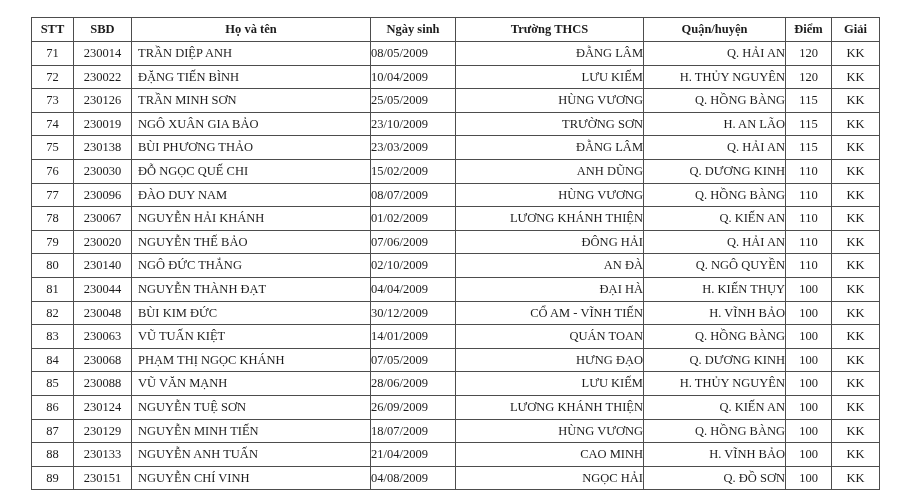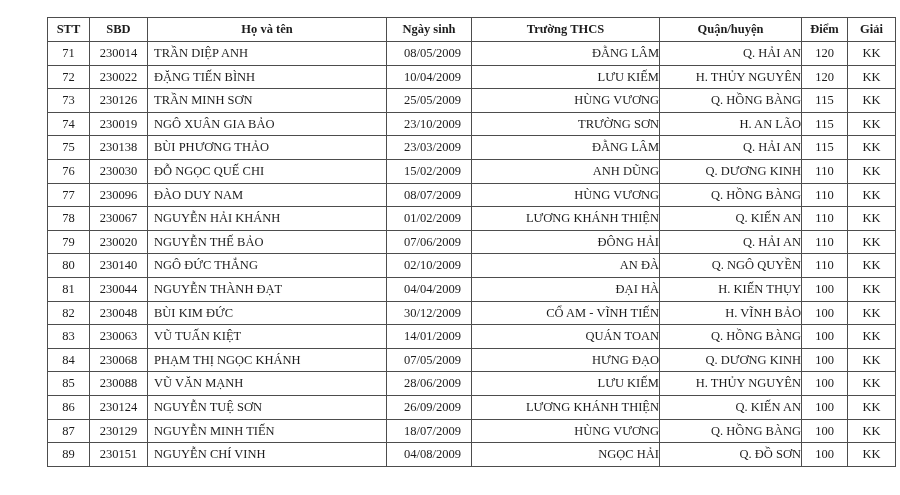--- a/index.html
+++ b/index.html
@@ -11,21 +11,21 @@
     overflow: hidden;
     font-family: "Liberation Serif", "DejaVu Serif", serif;
     color: #1c1c1c;
   }
   .page {
     padding: 17px 0 0 27px;
   }
   table {
     border-collapse: collapse;
     table-layout: fixed;
-    margin-left: 20px;
+    margin-left: 4px;
     padding-left: 32px;
   }
   th, td {
     border: 1px solid #4d4d4d;
     font-size: 12.5px;
     line-height: 1;
     white-space: pre;
     overflow: hidden;
     padding: 0;
   }
@@ -41,21 +41,21 @@
   col.c-name     { width: 239px; }
   col.c-dob      { width: 85px; }
   col.c-school   { width: 188px; }
   col.c-district { width: 142px; }
   col.c-score    { width: 46px; }
   col.c-prize    { width: 48px; }
   
   td:nth-child(1), td:nth-child(2), td:nth-child(7), td:nth-child(8) { text-align: center; }
   td:nth-child(3) { text-align: left; padding-left: 6px; }
   td:nth-child(5), td:nth-child(6) { text-align: right; padding-left: 7px; }
-  td:nth-child(4) { text-align: right; padding-right: 10px; }
+  td:nth-child(4) { padding-right: 10px; }
 </style>
 </head>
 <body>
 
 <div class="page">
   <table>
     <colgroup>
       <col class="c-stt">
         <col class="c-sbd">
         <col class="c-name">
@@ -242,20 +242,30 @@
           <td>87</td>
           <td>230129</td>
           <td>NGUYỄN MINH TIẾN</td>
           <td>18/07/2009</td>
           <td>HÙNG VƯƠNG</td>
           <td>Q. HỒNG BÀNG</td>
           <td>100</td>
           <td>KK</td>
         </tr>
         <tr>
+          <td>88</td>
+          <td>230133</td>
+          <td>NGUYỄN ANH TUẤN</td>
+          <td>21/04/2009</td>
+          <td>CAO MINH</td>
+          <td>H. VĨNH BẢO</td>
+          <td>100</td>
+          <td>KK</td>
+        </tr>
+        <tr>
           <td>89</td>
           <td>230151</td>
           <td>NGUYỄN CHÍ VINH</td>
           <td>04/08/2009</td>
           <td>NGỌC HẢI</td>
           <td>Q. ĐỒ SƠN</td>
           <td>100</td>
           <td>KK</td>
         </tr>
       </tbody>

